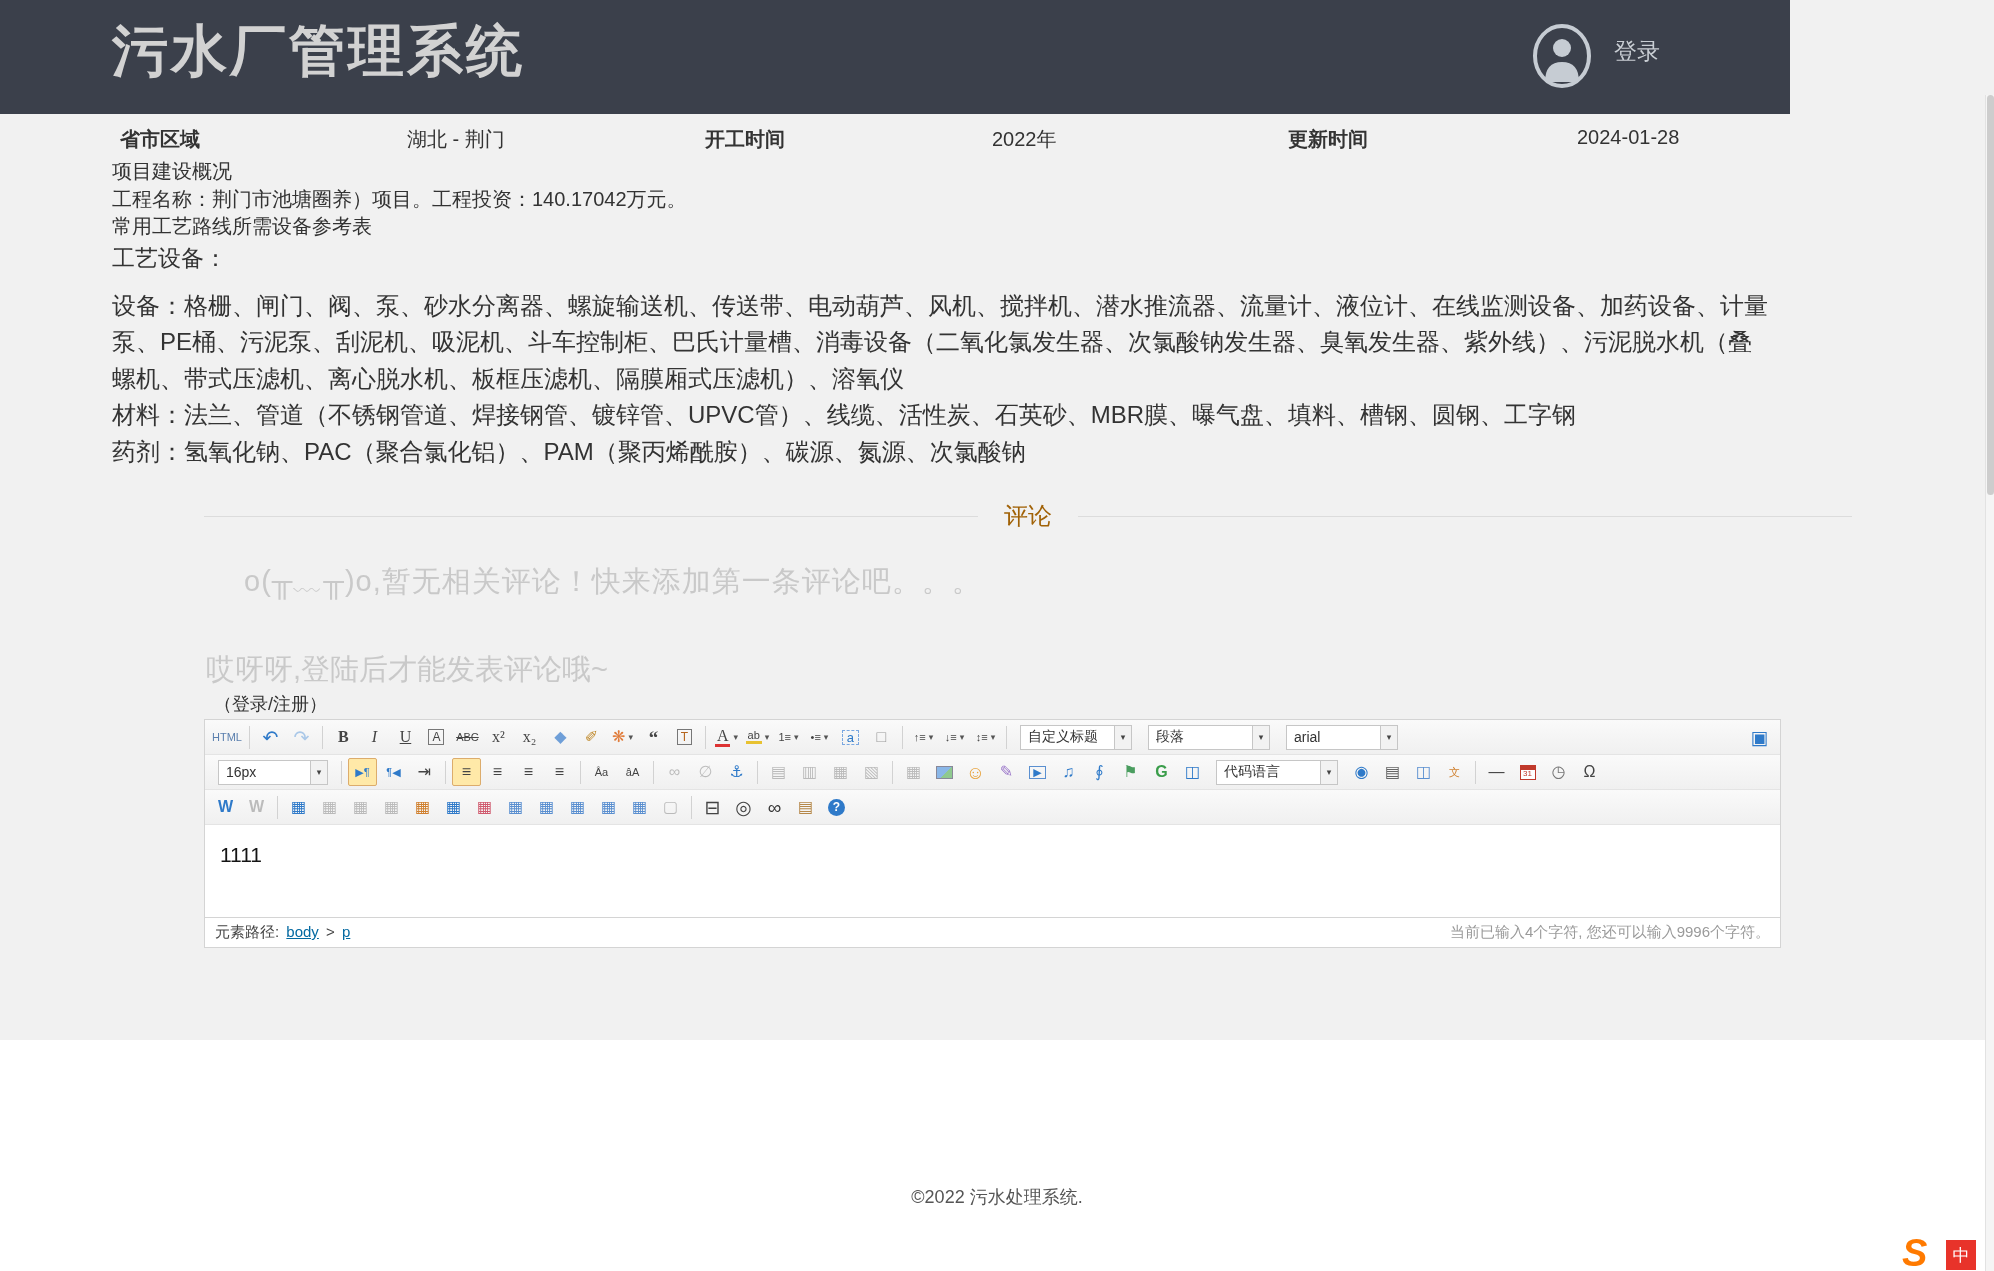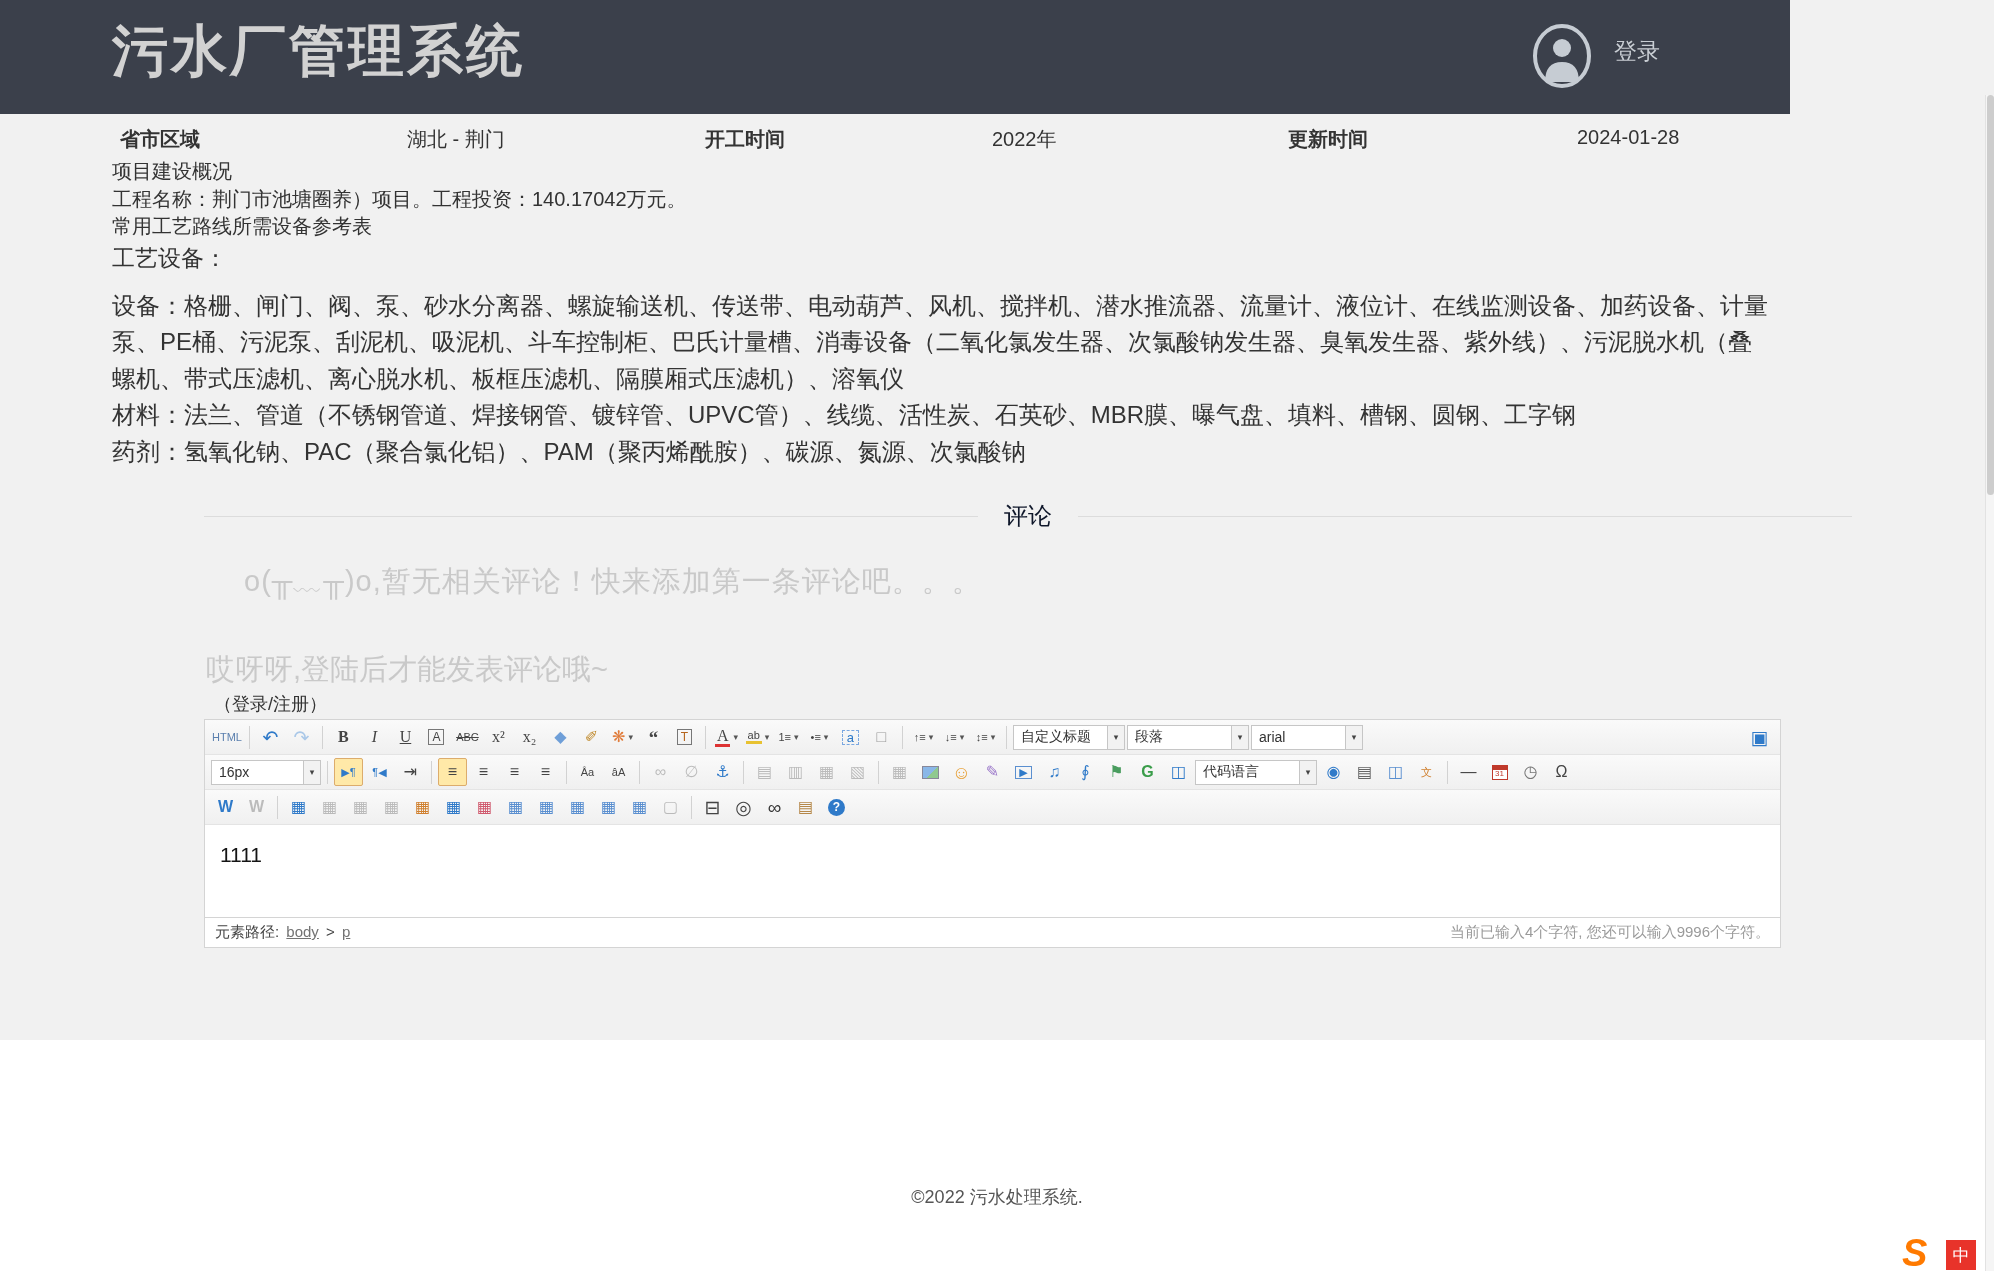--- a/index.html
+++ b/index.html
@@ -24,54 +24,54 @@
   
   .project { position:absolute; left:112px; top:158px; width:1660px; color:#333; }
   .p-intro { font-size:20px; line-height:27.5px; }
   .p-subtitle { font-size:23px; line-height:31px; margin-top:2px; }
   .p-list { font-size:24px; line-height:36.5px; }
   .p-list.first { margin-top:14px; }
 
   
   .divider { position:absolute; left:204px; top:500px; width:1648px; display:flex; align-items:center; gap:26px; }
   .divider .line { flex:1; height:1px; background:#dcdcdc; }
-  .divider .cap { font-size:24px; color:#0f172a; }
+  .divider .cap { font-size:24px; color:#a16207; }
   .empty-msg { position:absolute; left:244px; top:562px; font-size:29px; color:#c9c9c9; letter-spacing:1px; }
   .login-prompt { position:absolute; left:206px; top:650px; font-size:29px; color:#c9c9c9; }
   .login-register { position:absolute; left:214px; top:692px; font-size:18px; color:#333; cursor:pointer; }
 
   
   .editor { position:absolute; left:204px; top:719px; width:1577px; background:#fff; border:1px solid #d4d4d4; }
   .tb-row { display:flex; align-items:center; height:35px; padding:0 5px; background:linear-gradient(#fafafa,#f0f0f0); border-bottom:1px solid #e4e4e4; }
   .tb-btn { min-width:29px; height:28px; display:flex; align-items:center; justify-content:center; margin:0 1px; border:1px solid transparent; border-radius:2px; font-size:16px; color:#444; cursor:pointer; position:relative; }
   .tb-btn.active { background:#ffe9a8; border-color:#dcac6c; }
   .tb-btn.disabled { opacity:.32; cursor:default; }
   .tb-sep { width:1px; height:23px; background:#d2d2d2; margin:0 5px; flex:none; }
   .tb-spacer { flex:1; }
-  .tb-sel { height:25px; border:1px solid #c6c6c6; background:#fff; display:flex; align-items:center; justify-content:space-between; margin:0 1px; font-size:14px; color:#333; cursor:pointer; }
+  .tb-sel { height:25px; border:1px solid #c6c6c6; background:#fff; display:flex; align-items:center; justify-content:space-between; margin:0 8px; font-size:14px; color:#333; cursor:pointer; }
   .tb-sel .lbl { padding-left:7px; white-space:nowrap; overflow:hidden; }
   .tb-sel .darr { width:17px; align-self:stretch; border-left:1px solid #c6c6c6; background:#f2f2f2; display:flex; align-items:center; justify-content:center; font-size:9px; color:#444; }
   .g { line-height:1; }
   .g.tiny { font-size:11px; } .g.big { font-size:19px; }
   .g.bold { font-weight:700; } .g.italic { font-style:italic; }
   .g.serif { font-family:"Liberation Serif","DejaVu Serif",serif; }
   .g.underline { text-decoration:underline; } .g.strike { text-decoration:line-through; }
   .g.box { border:1px solid #777; padding:1px 3px; font-size:12px; }
   .g.boxblue { border:1px solid #5a8fd0; color:#2f7ac9; padding:0 3px; font-size:11px; }
   .g.dash { border:1px dashed #7aa7e0; color:#2f7ac9; padding:0 4px; font-size:13px; }
   .g.ured { border-bottom:3px solid #d33; padding:0 2px; }
   .g.uyellow { border-bottom:3px solid #e8c231; padding:0 2px; }
   .g.pic { width:17px; height:13px; background:linear-gradient(135deg,#8ab7e8 55%,#8fc98f 45%); border:1px solid #889; }
   .g.cal { width:16px; height:15px; background:#fff; border:1px solid #c0392b; border-top:5px solid #c0392b; font-size:8px; color:#c0392b; display:flex; align-items:center; justify-content:center; }
   .g.help { width:17px; height:17px; border-radius:50%; background:#2f7ac9; color:#fff; font-size:12px; font-weight:700; display:flex; align-items:center; justify-content:center; }
   .arr { font-size:9px; color:#555; margin-left:3px; }
   .ed-body { height:92px; padding:18px 15px; font-size:21px; color:#141414; background:#fff; cursor:text; }
   .ed-status { height:30px; display:flex; align-items:center; justify-content:space-between; padding:0 10px; border-top:1px solid #d4d4d4; background:#fff; font-size:15px; }
   .ed-path { color:#444; }
-  .ed-path a { color:#737373; text-decoration:underline; cursor:pointer; margin:0 3px; }
+  .ed-path a { color:#0369a1; text-decoration:underline; cursor:pointer; margin:0 3px; }
   .ed-count { color:#9a9a9a; }
 
   
   .footer-text { position:absolute; left:0; top:1185px; width:1994px; text-align:center; font-size:18px; color:#555; }
 
   
   .ime { position:absolute; right:2px; top:1232px; width:90px; height:40px; }
   .ime .s { position:absolute; left:0; top:0; font-size:38px; font-weight:800; font-style:italic; color:#ff7a00; text-shadow:0 0 2px #fff,0 0 2px #fff; }
   .ime .zh { position:absolute; left:44px; top:8px; width:30px; height:30px; background:#e8332a; color:#fff; font-size:17px; display:flex; align-items:center; justify-content:center; }
 

